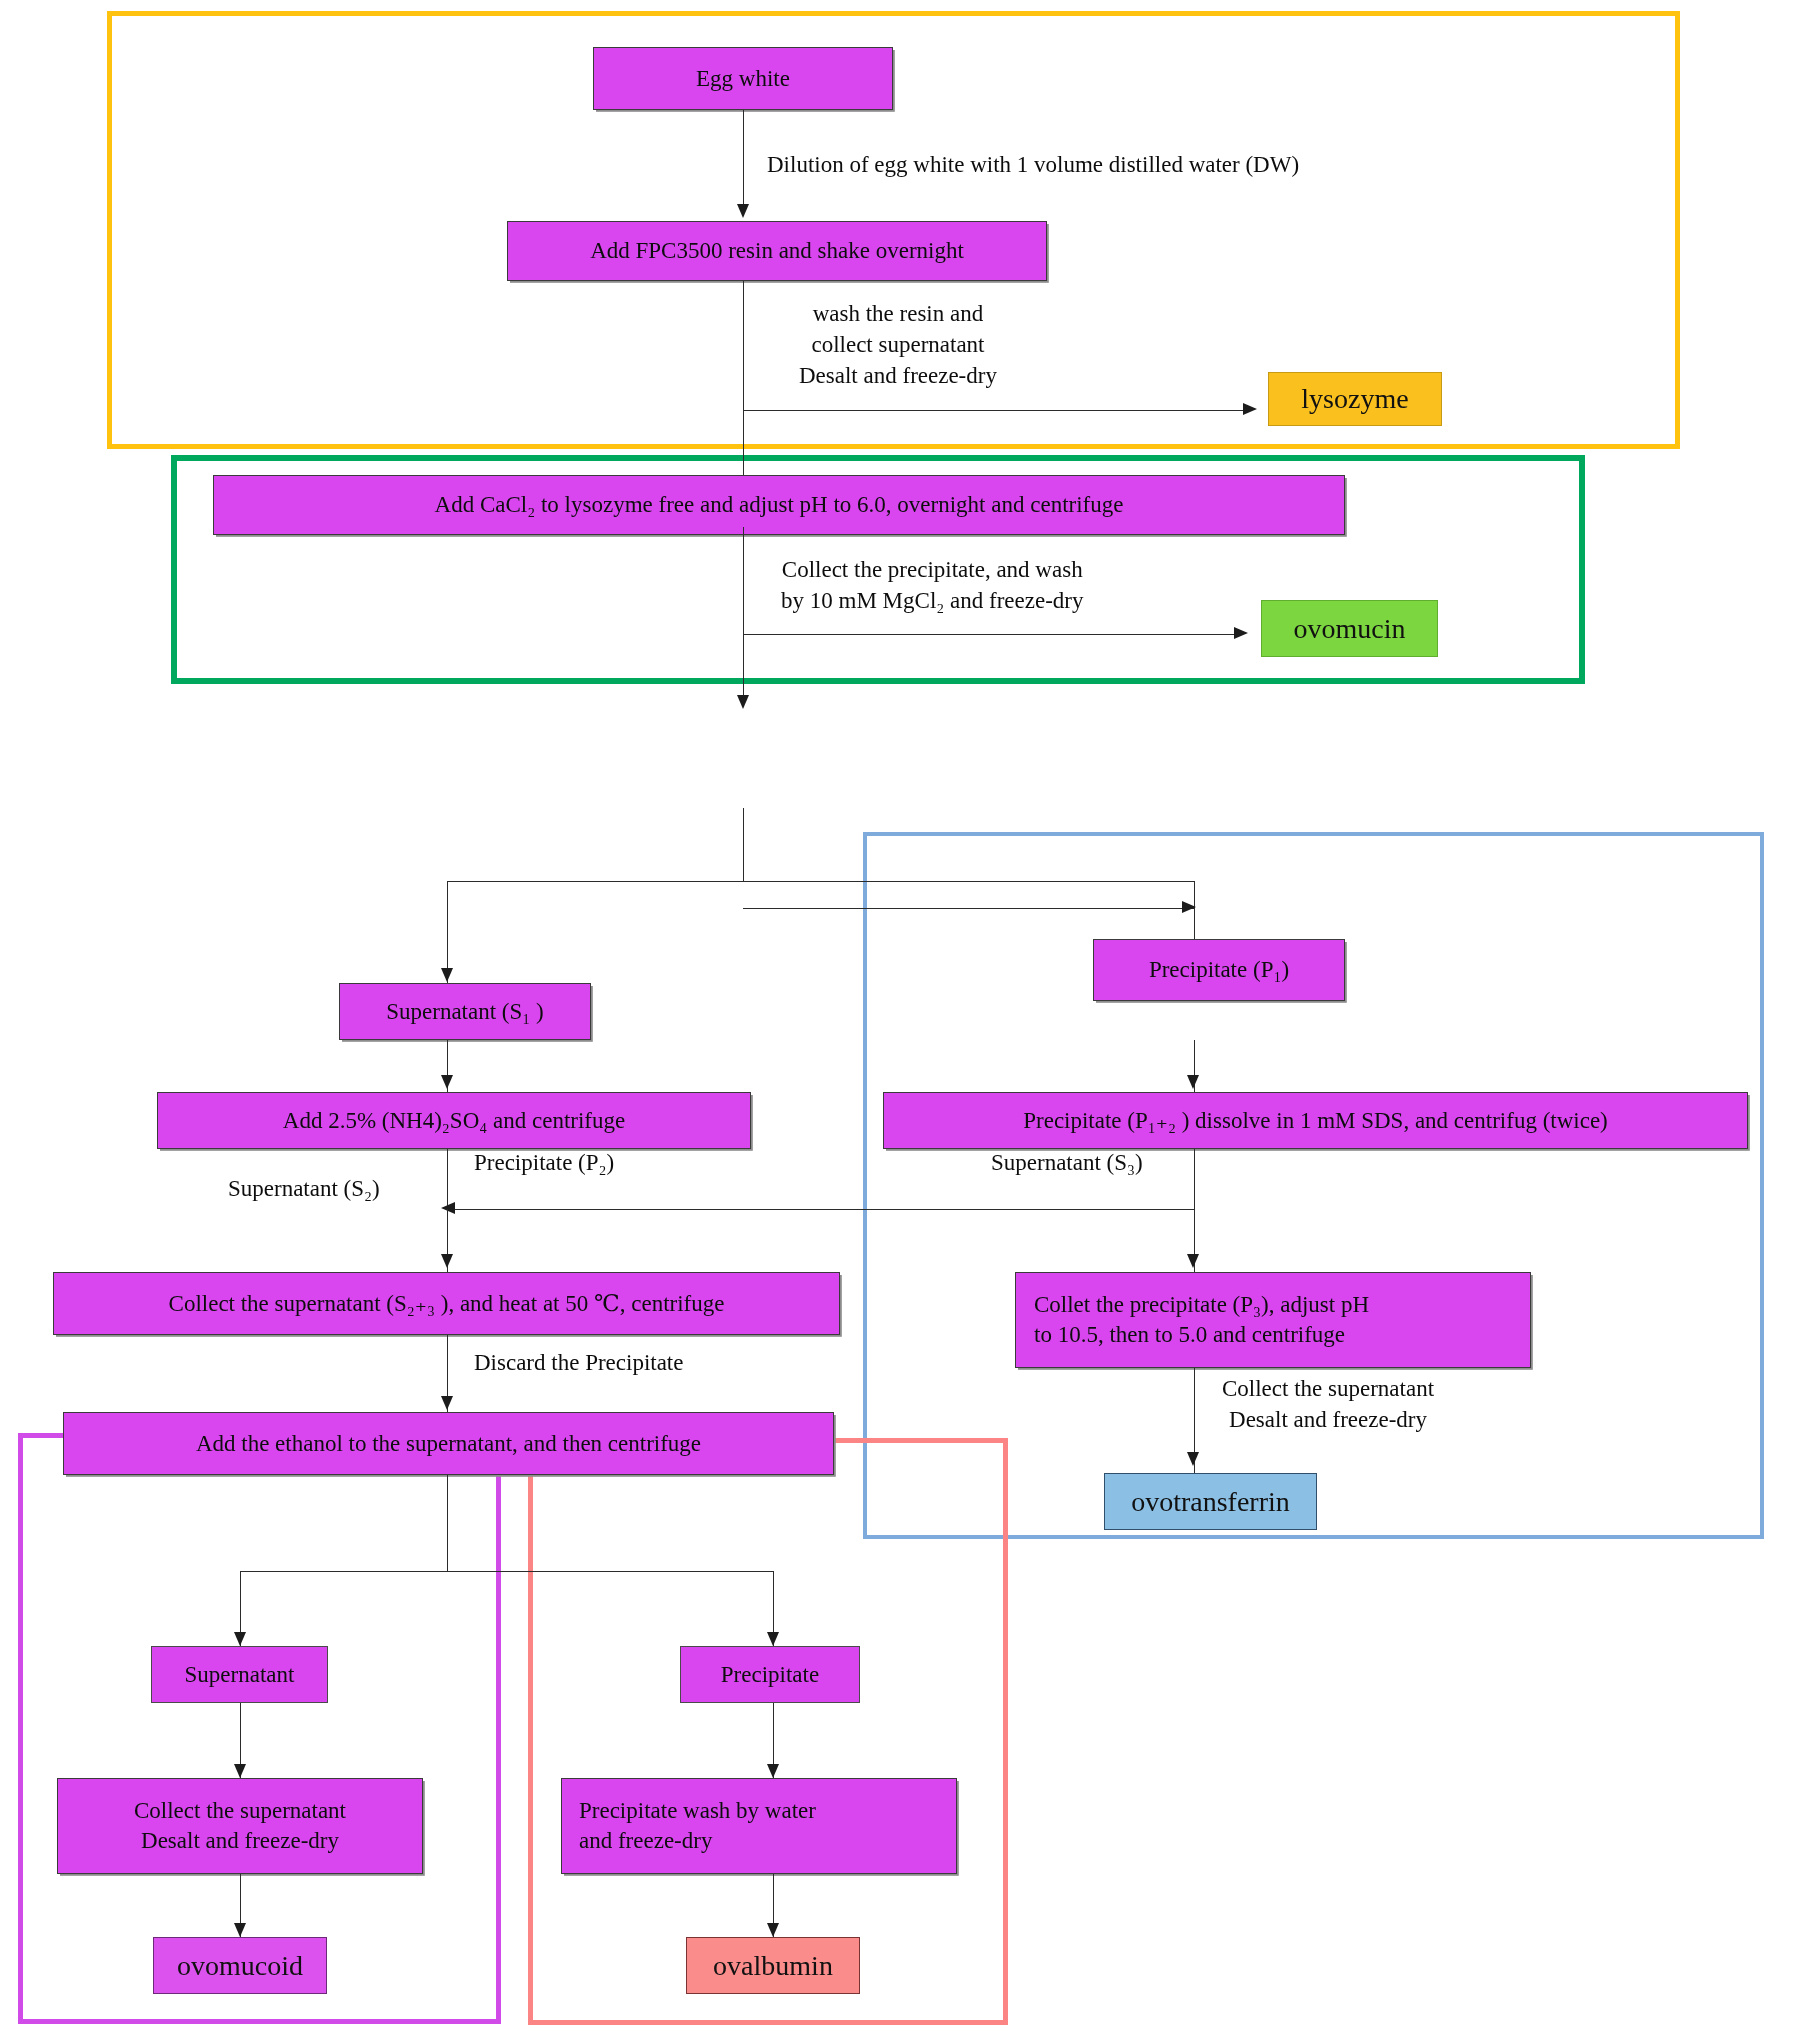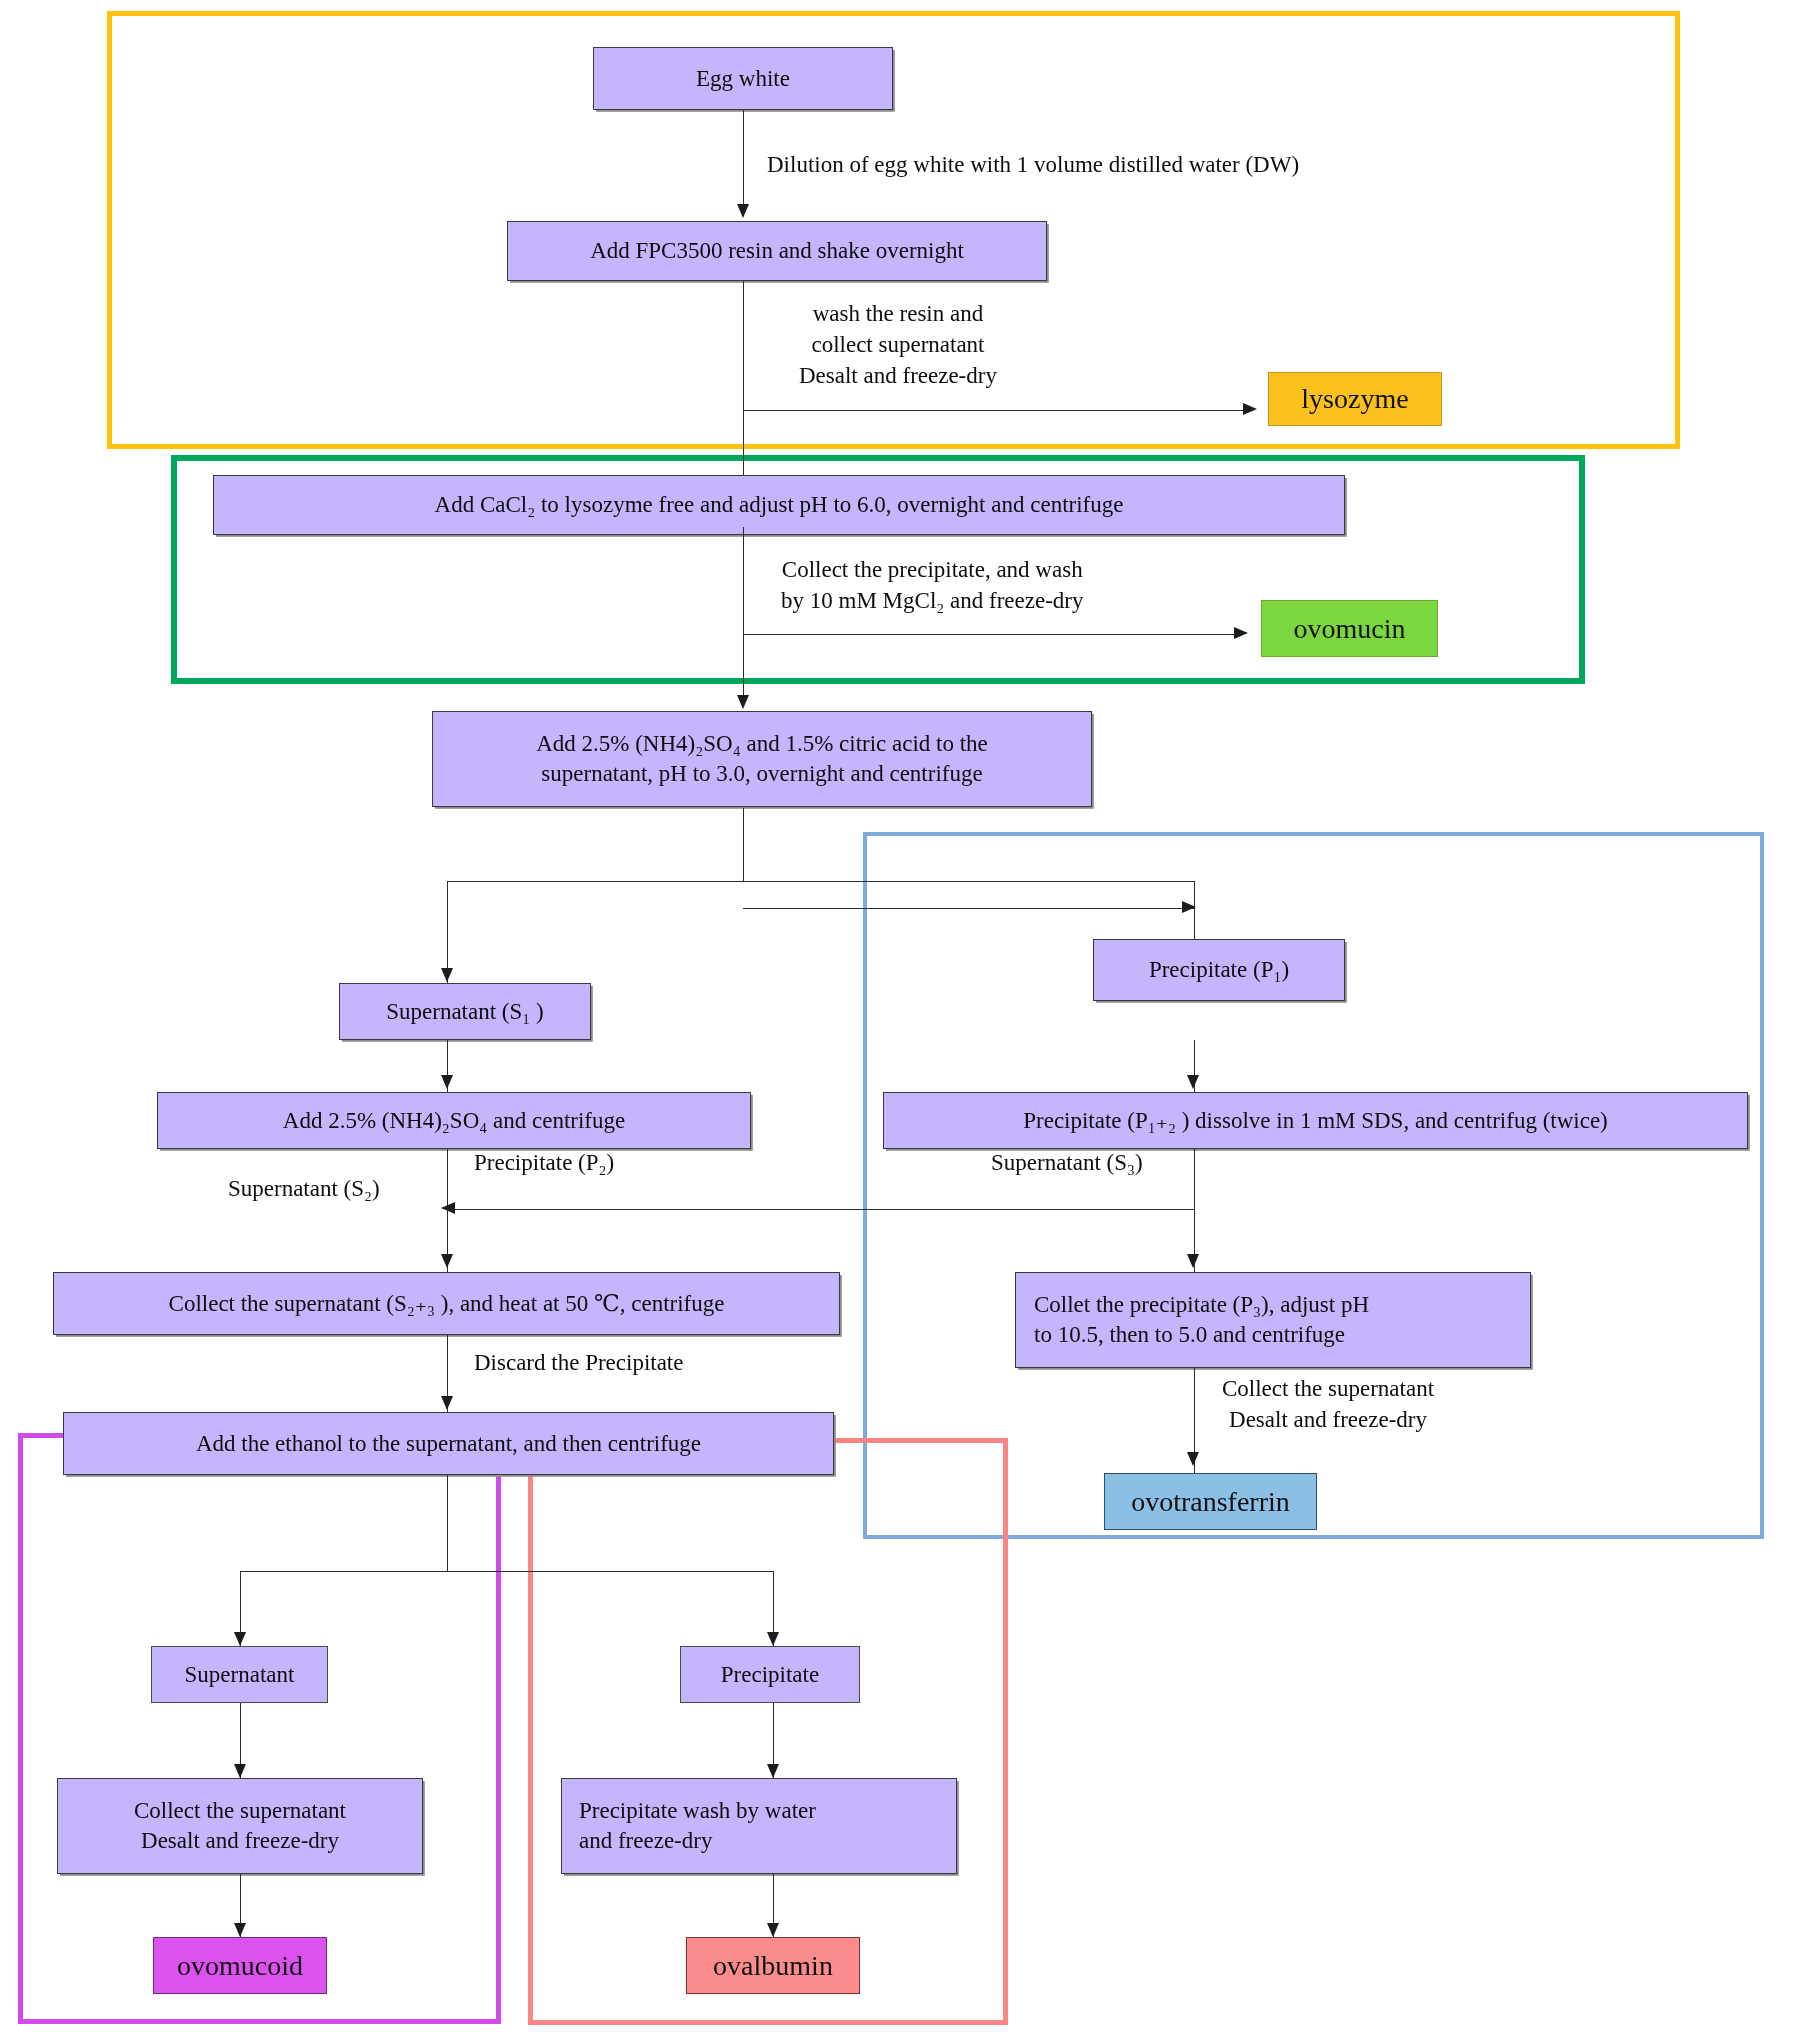--- a/index.html
+++ b/index.html
@@ -8,21 +8,21 @@
 
   
   .frame{position:absolute;box-sizing:border-box;background:transparent;}
   .frame.yellow{border:5.4px solid #FFC20E;}
   .frame.green {border:6px solid #00A85D;}
   .frame.blue  {border:4.2px solid #7FAADC;}
   .frame.purple{border:5.4px solid #D14BE8;}
   .frame.pink  {border:5.4px solid #FB8585;}
 
   
-  .box{position:absolute;box-sizing:border-box;background:#c4b5fd;
+  .box{position:absolute;box-sizing:border-box;background:#d946ef;
        border:1.2px solid #3a3a3a;
        display:flex;align-items:center;justify-content:center;
        text-align:center;color:#0d0d0d;line-height:1.30;
        font-size:23px;padding:2.4px 7.2px;}
   .box.shadow{box-shadow:2.4px 2.4px 0 -0.6px #8d8d8d;}
   .box.plain{border:1.2px solid #4a4a4a;box-shadow:none;}
 
   
   .prod{position:absolute;box-sizing:border-box;
         display:flex;align-items:center;justify-content:center;
@@ -103,24 +103,20 @@
     <div>by 10 mM MgCl₂ and freeze-dry</div>
   </div>
 
   <div class="prod ovom" style="left:1261px;top:600px;width:177px;height:57px;">
     <span>ovomucin</span>
   </div>
 
   <div class="vline" style="left:743px;top:634px;height:72px;"></div>
   <div class="arrow-d" style="left:737px;top:695px;"></div>
 
-  <div class="box shadow" style="left:432px;top:711px;width:660px;height:96px;flex-direction:column;">
-    <span>Add 2.5% (NH4)₂SO₄  and 1.5% citric acid to the</span>
-    <span>supernatant, pH to 3.0, overnight and centrifuge</span>
-  </div>
 
   <div class="vline" style="left:743px;top:808px;height:74px;"></div>
   <div class="hline" style="left:447px;top:881px;width:747px;"></div>
   <div class="vline" style="left:447px;top:881px;height:102px;"></div>
   <div class="arrow-d" style="left:441px;top:968px;"></div>
   <div class="vline" style="left:1194px;top:881px;height:102px;"></div>
   <div class="arrow-d" style="left:1187px;top:968px;"></div>
 
   <div class="hline" style="left:743px;top:908px;width:451px;"></div>
   <div class="arrow-r" style="left:1182px;top:901px;"></div>

